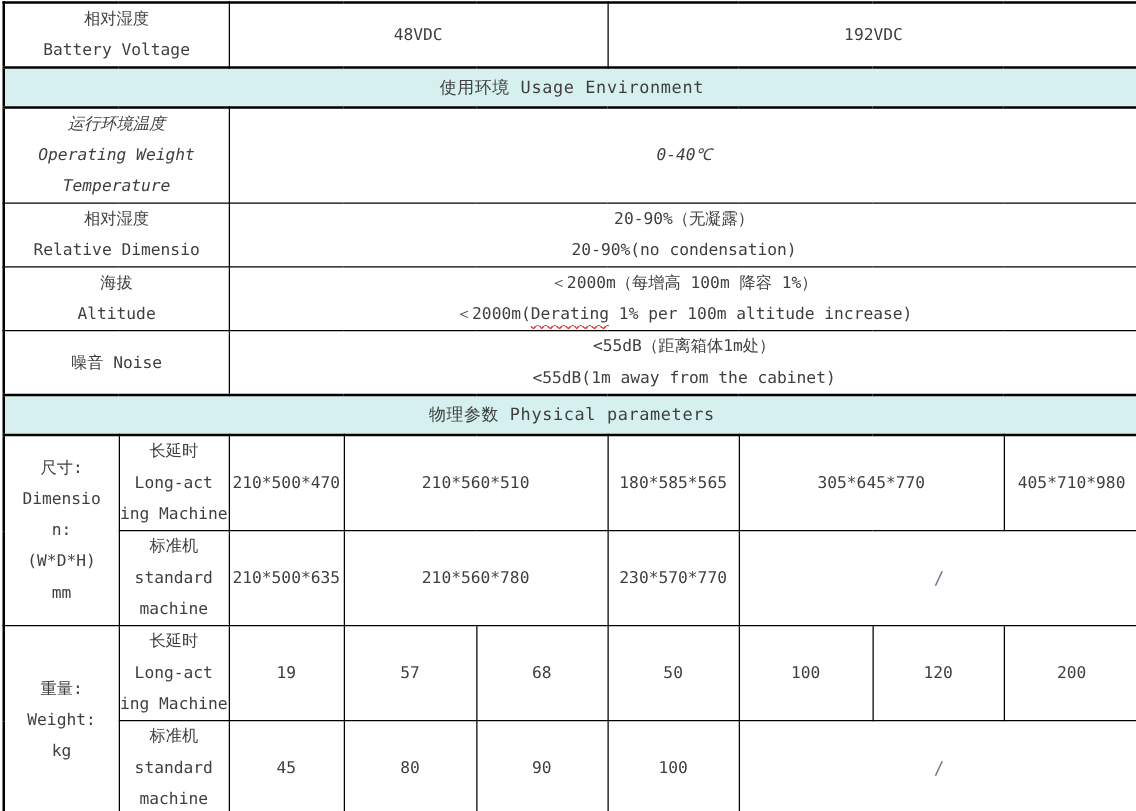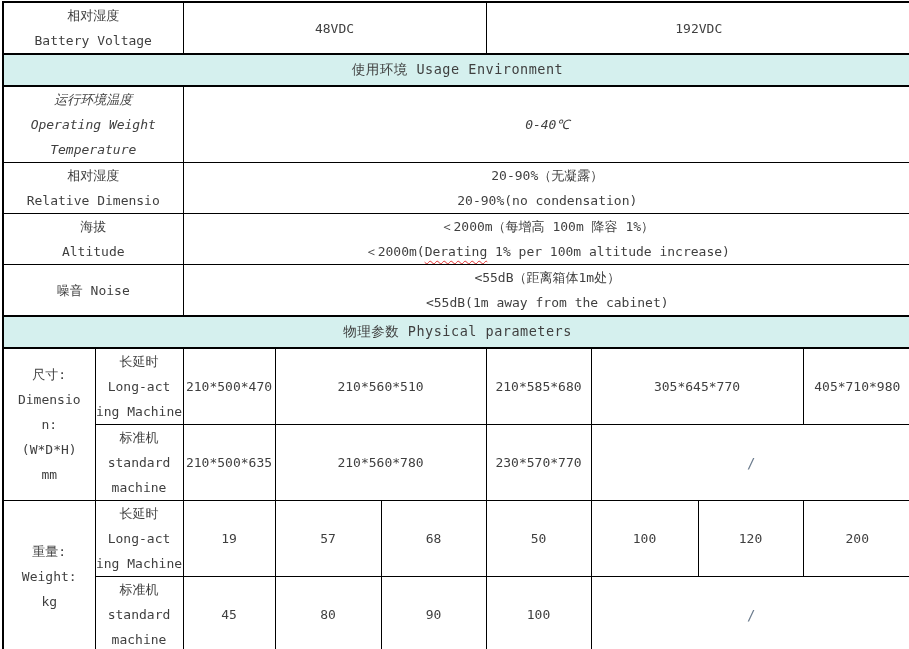--- a/index.html
+++ b/index.html
@@ -134,21 +134,21 @@
       <div class="ln">(W*D*H)</div>
       <div class="ln">mm</div>
     </td>
     <td>
       <div class="ln">长延时</div>
       <div class="ln">Long-act</div>
       <div class="ln">ing Machine</div>
     </td>
     <td>210*500*470</td>
     <td colspan="2">210*560*510</td>
-    <td>210*585*680</td>
+    <td>180*585*565</td>
     <td colspan="2">305*645*770</td>
     <td>405*710*980</td>
   </tr>
 
   <tr class="r-dimS">
     <td>
       <div class="ln">标准机</div>
       <div class="ln">standard</div>
       <div class="ln">machine</div>
     </td>

